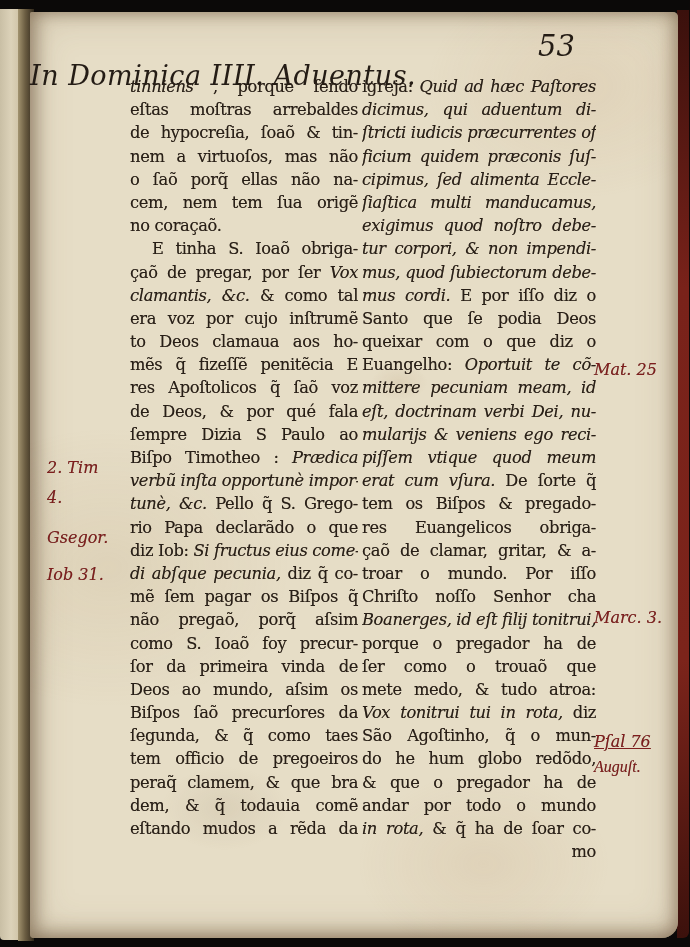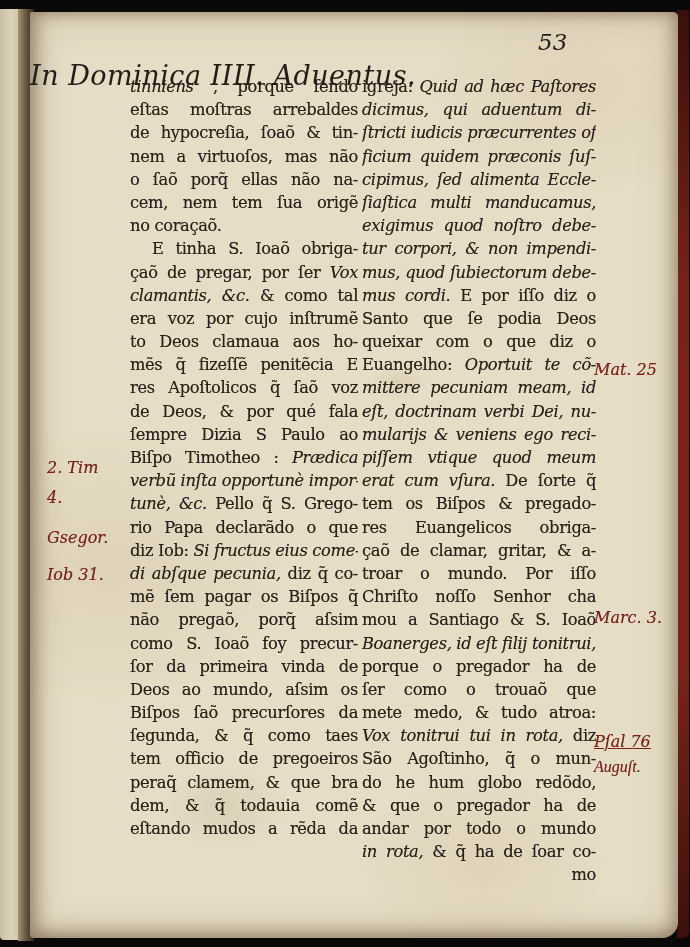--- a/index.html
+++ b/index.html
@@ -24,21 +24,21 @@
         background:
          radial-gradient(220px 160px at 85% 8%, rgba(190,150,110,.14), transparent 70%),
          radial-gradient(260px 200px at 12% 60%, rgba(170,140,95,.12), transparent 70%),
          radial-gradient(180px 130px at 70% 92%, rgba(180,140,100,.13), transparent 70%),
          radial-gradient(90px 60px at 30% 86%, rgba(120,100,70,.10), transparent 70%),
          radial-gradient(40px 26px at 57% 40%, rgba(160,120,80,.12), transparent 70%);}
   .layer{position:absolute;inset:0;z-index:2;}
 
   .header-title{position:absolute;left:0;top:12px;width:100%;text-align:left;
         font-style:italic;font-size:27px;color:#241c15;letter-spacing:.5px;margin-top:36px;}
-  .page-number{position:absolute;left:508px;top:17px;font-size:23px;color:#241c15;
+  .page-number{position:absolute;left:508px;top:17px;font-size:29px;color:#241c15;
         font-style:italic;}
 
   .col{position:absolute;top:63px;color:#281f17;}
   .col-left{left:100px;width:228px;}
   .col-right{left:332px;width:234px;}
   .line{height:23.2px;line-height:23.2px;font-size:16.3px;letter-spacing:-0.35px;
         text-align:justify;text-align-last:justify;overflow:hidden;white-space:nowrap;
         text-shadow:0 0 .5px rgba(45,33,22,.55);}
   .line.indent{padding-left:22px;}
   .line.end-left{text-align-last:left;}
@@ -118,21 +118,20 @@
           <div class="line"><span class="it">mittere pecuniam meam, id</span></div>
           <div class="line"><span class="it">eſt, doctrinam verbi Dei, nu-</span></div>
           <div class="line"><span class="it">mularijs &amp; veniens ego reci-</span></div>
           <div class="line"><span class="it">piſſem vtique quod meum</span></div>
           <div class="line"><span class="it">erat cum vſura.</span><span class="rm"> De ſorte q̃</span></div>
           <div class="line"><span class="rm">tem os Biſpos &amp; pregado-</span></div>
           <div class="line"><span class="rm">res Euangelicos obriga-</span></div>
           <div class="line"><span class="rm">çaõ de clamar, gritar, &amp; a-</span></div>
           <div class="line"><span class="rm">troar o mundo.  Por iſſo</span></div>
           <div class="line"><span class="rm">Chriſto noſſo Senhor cha</span></div>
-          <div class="line"><span class="rm">mou a Santiago &amp; S. Ioaõ</span></div>
           <div class="line"><span class="it">Boanerges, id eſt filij tonitrui,</span></div>
           <div class="line"><span class="rm">porque o pregador ha de</span></div>
           <div class="line"><span class="rm">ſer como o trouaõ que</span></div>
           <div class="line"><span class="rm">mete medo, &amp; tudo atroa:</span></div>
           <div class="line"><span class="it">Vox tonitrui tui in rota,</span><span class="rm"> diz</span></div>
           <div class="line"><span class="rm">São Agoſtinho, q̃ o mun-</span></div>
           <div class="line"><span class="rm">do he hum globo redõdo,</span></div>
           <div class="line"><span class="rm">&amp; que o  pregador ha de</span></div>
           <div class="line"><span class="rm">andar por todo o mundo</span></div>
           <div class="line"><span class="it">in rota,</span><span class="rm"> &amp; q̃ ha de ſoar co-</span></div>

